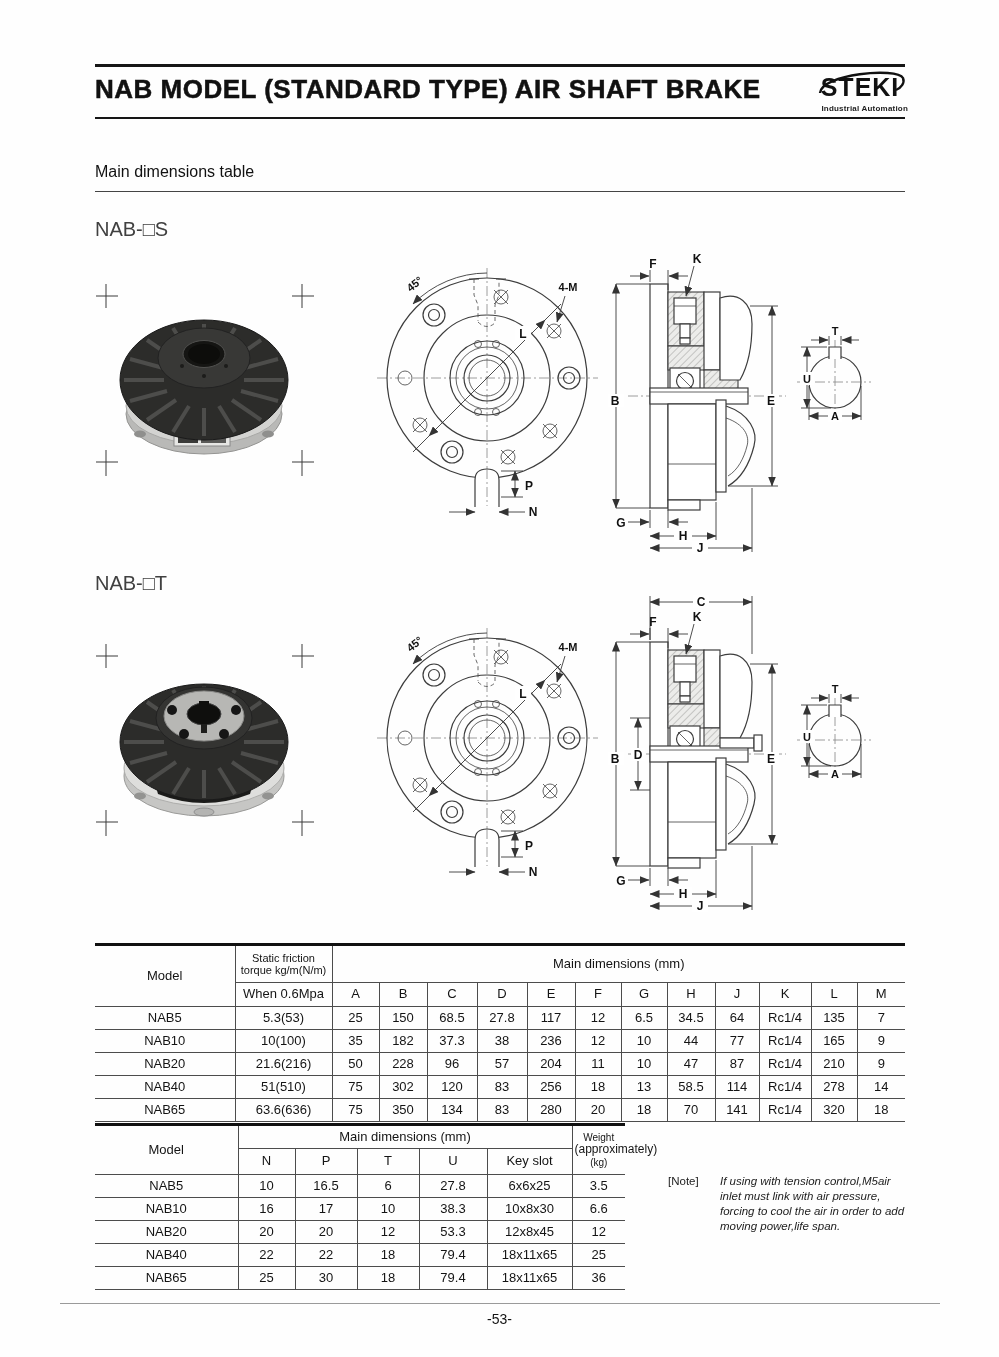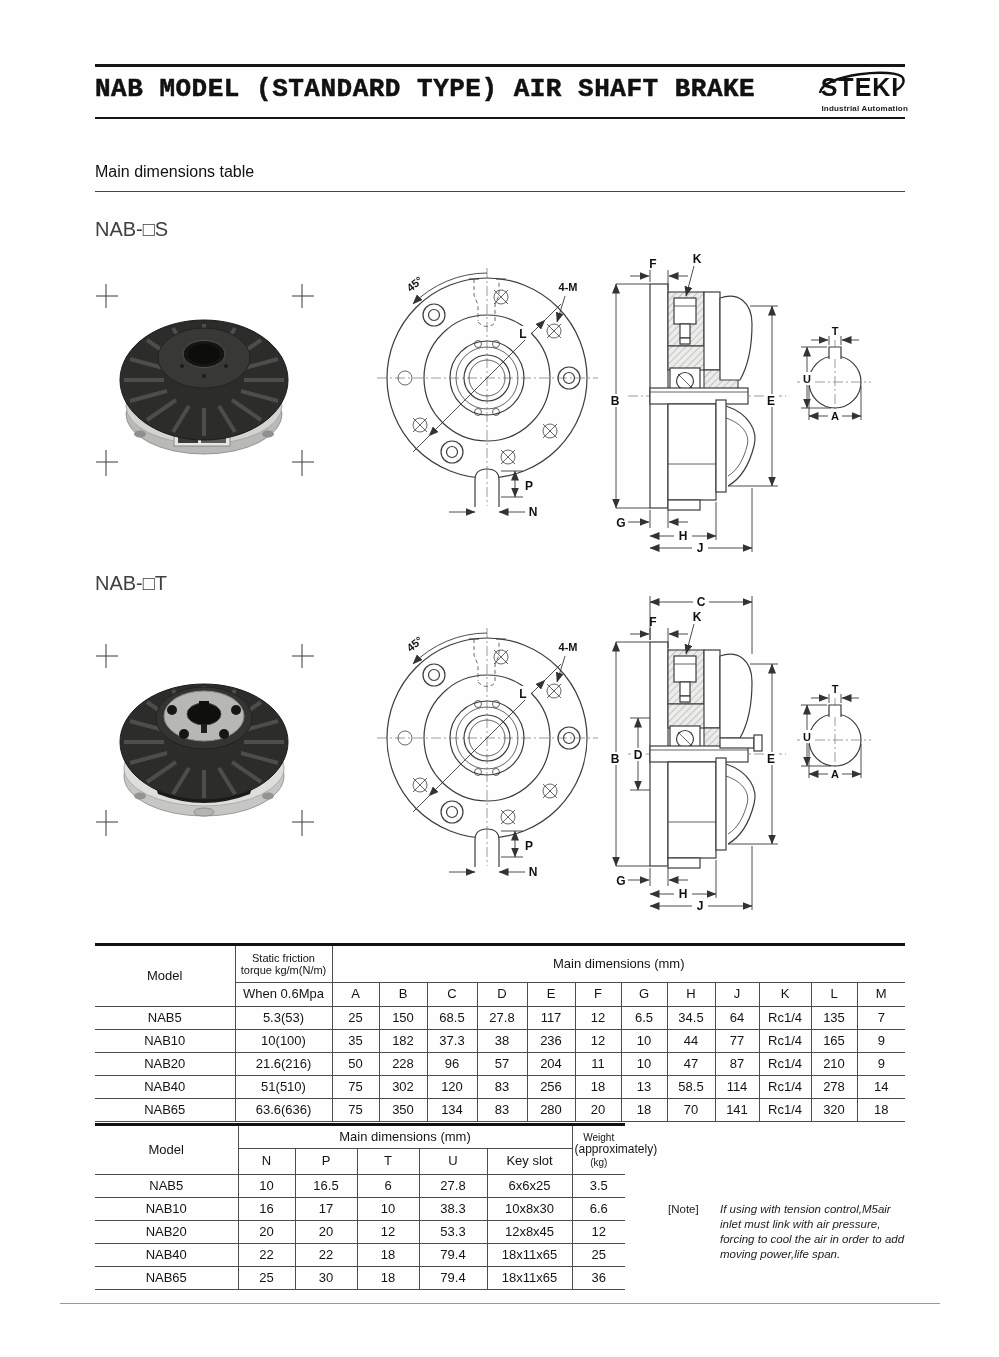--- a/index.html
+++ b/index.html
@@ -6,21 +6,21 @@
   html,body { background:#e9e9e9; }
   .page {
     position:relative; width:999px; height:1357px; margin:0 auto;
     background:#fefefe; overflow:hidden;
     font-family:"Liberation Sans", sans-serif; color:#161616;
   }
   .abs { position:absolute; }
   .rule { position:absolute; background:#161616; }
 
   
-  .title { position:absolute; left:95px; top:74px; font-size:26px; letter-spacing:.5px; color:#111;font-family:Liberation Mono, monospace;
+  .title { position:absolute; left:95px; top:74px; font-size:26px; letter-spacing:.5px; color:#111;
            -webkit-text-stroke:.5px #111; }
   .logo-box { position:absolute; left:813px; top:66px; width:95px; text-align:center; }
   .logo-tagline { font-size:8px; font-weight:700; letter-spacing:.2px; color:#222; margin-top:-4px; text-align:right; }
 
   .section-heading { position:absolute; left:95px; top:163px; font-size:16px; color:#111; }
   .model-label { position:absolute; left:95px; font-size:20px; color:#404040; }
 
   
   svg text { font-family:"Liberation Sans", sans-serif; }
   .ln  { fill:none; stroke:#3d3d3d; stroke-width:1.2; }
@@ -47,21 +47,21 @@
   table.dimtable th, table.dimtable td {
     border:1px solid #4c4c4c; text-align:center; vertical-align:middle;
     padding:0 2px; font-weight:400; line-height:1.12;
   }
   table.dimtable tr > *:first-child { border-left:0; }
   table.dimtable tr > *:last-child  { border-right:0; }
   .model-cell { font-weight:700; }
   .small-hdr  { font-size:11px; }
   .tiny-hdr   { font-size:10px; line-height:1.15; }
 
-  .note-block { position:absolute; left:668px; top:1202px; width:244px; font-size:11.5px;
+  .note-block { position:absolute; left:668px; top:1174px; width:244px; font-size:11.5px;
                 line-height:1.3; color:#1c1c1c; display:flex; }
   .note-label { width:52px; flex:none; }
   .note-text  { width:188px;font-style:italic; }
 
   .footer-rule { position:absolute; left:60px; top:1303px; width:880px; height:1px; background:#9a9a9a; }
   .page-number { position:absolute; left:0; top:1311px; width:999px; text-align:center; font-size:14px; color:#141414; }
 </style>
 </head>
 <body>
 
@@ -691,14 +691,15 @@
         </tr>
       </tbody>
   </table>
 
   <div class="note-block">
     <div class="note-label">[Note]</div>
     <div class="note-text">If using with tension control,M5air inlet must link with air pressure, forcing to cool the air in order to add moving power,life span.</div>
   </div>
 
   <div class="footer-rule"></div>
+  <div class="page-number">-53-</div>
 
 </div>
 
 </body></html>

